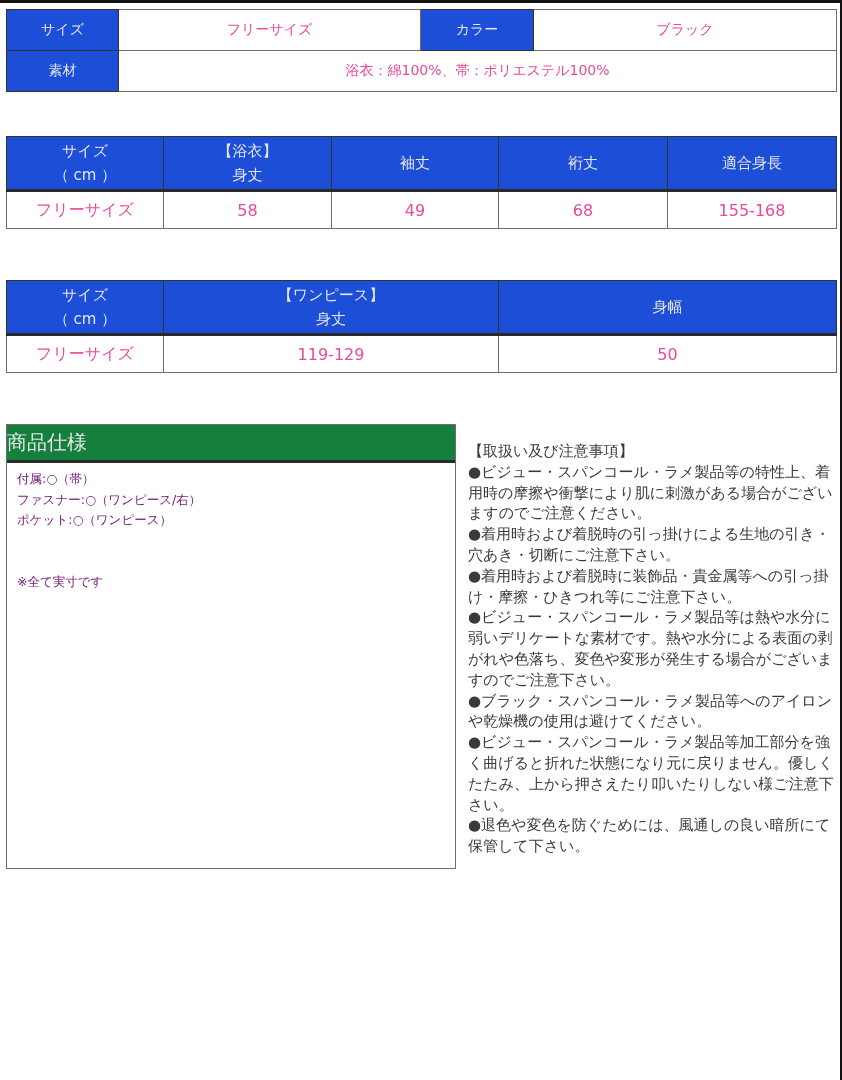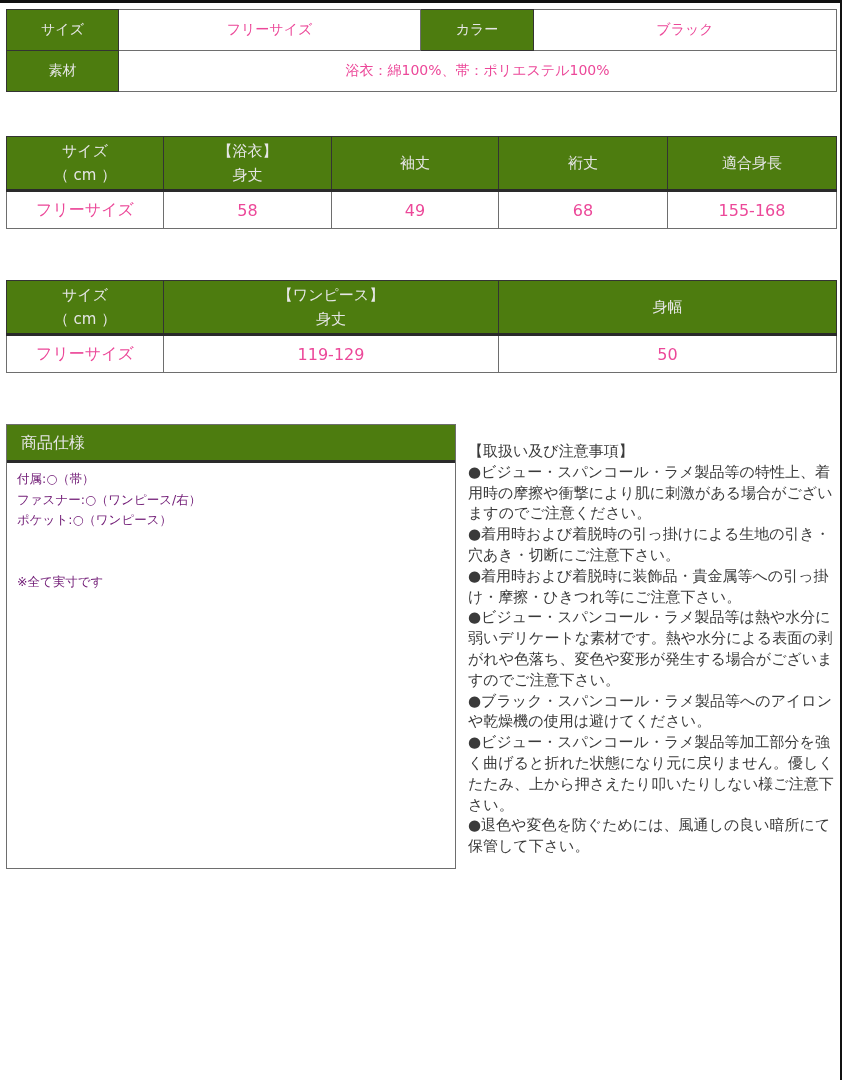--- a/index.html
+++ b/index.html
@@ -34,21 +34,21 @@
     }
     table.grid td {
       border: 1.5px solid #6e6e6e;
       text-align: center;
       vertical-align: middle;
       padding: 0;
       font-size: 15px;
       color: #ec4899;
     }
     table.grid td.hd {
-      background: #4d7c0f;
+      background: #1d4ed8;
       color: #e6e6e6;
       border-color: #333333;
     }
     table.grid tr.head-row td {
       border-bottom: 3px solid #2a2a2a;
     }
     .hd-line {
       display: block;
       line-height: 24px;
     }
@@ -65,25 +65,24 @@
 
     .spec-box {
       position: absolute;
       left: 6px; top: 424px;
       width: 450px; height: 445px;
       border: 1.5px solid #6e6e6e;
       box-sizing: border-box;
     }
     .spec-header {
       height: 35px;
-      background: #4d7c0f;
+      background: #15803d;
       color: #e6e6e6;
-      font-size: 16px;
+      font-size: 20px;
       line-height: 35px;
-      padding-left: 14px;
       border-bottom: 3px solid #2a2a2a;
     }
     .spec-body {
       padding: 6px 10px;
       font-size: 12.5px;
       line-height: 20.5px;
       color: #701a75;
     }
     .spec-line { display: block; white-space: nowrap; }
     .spec-gap { display: block; height: 20.5px; }

